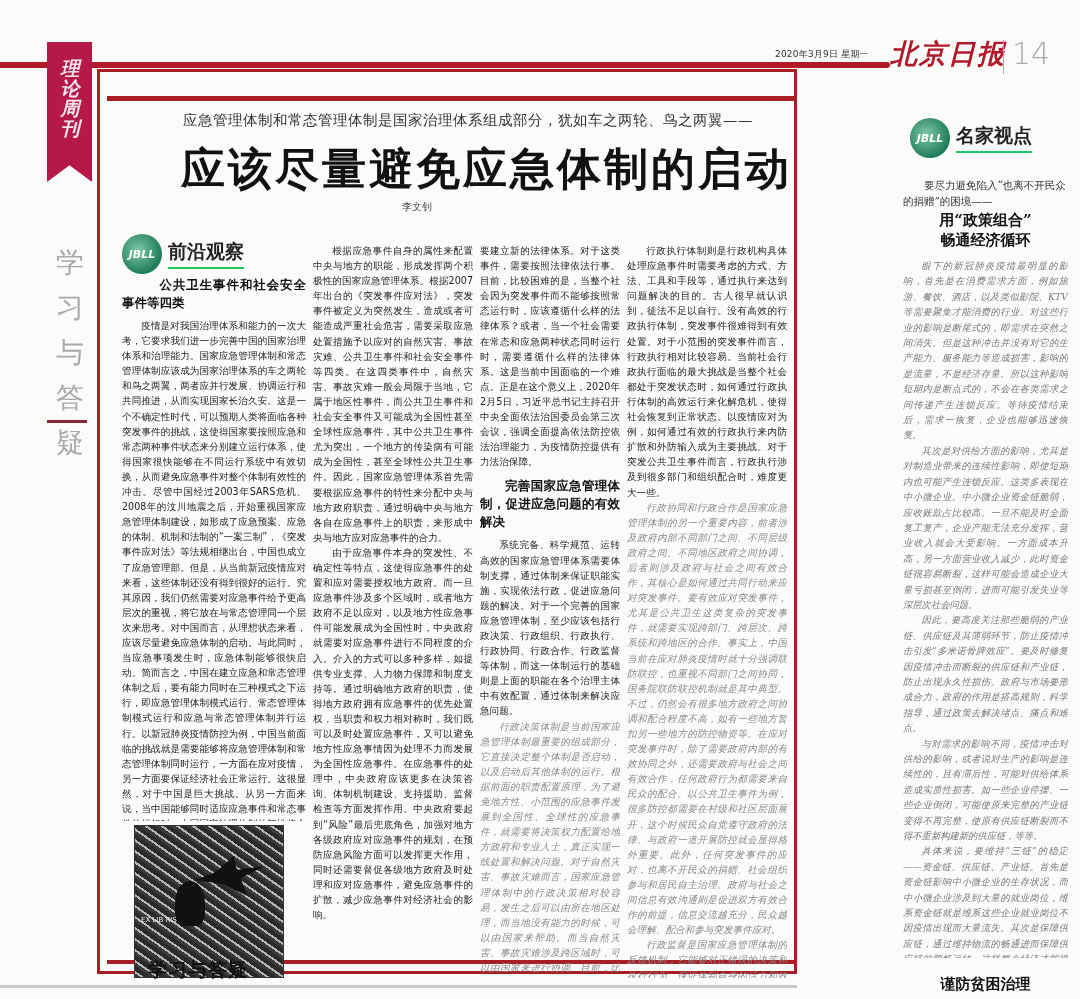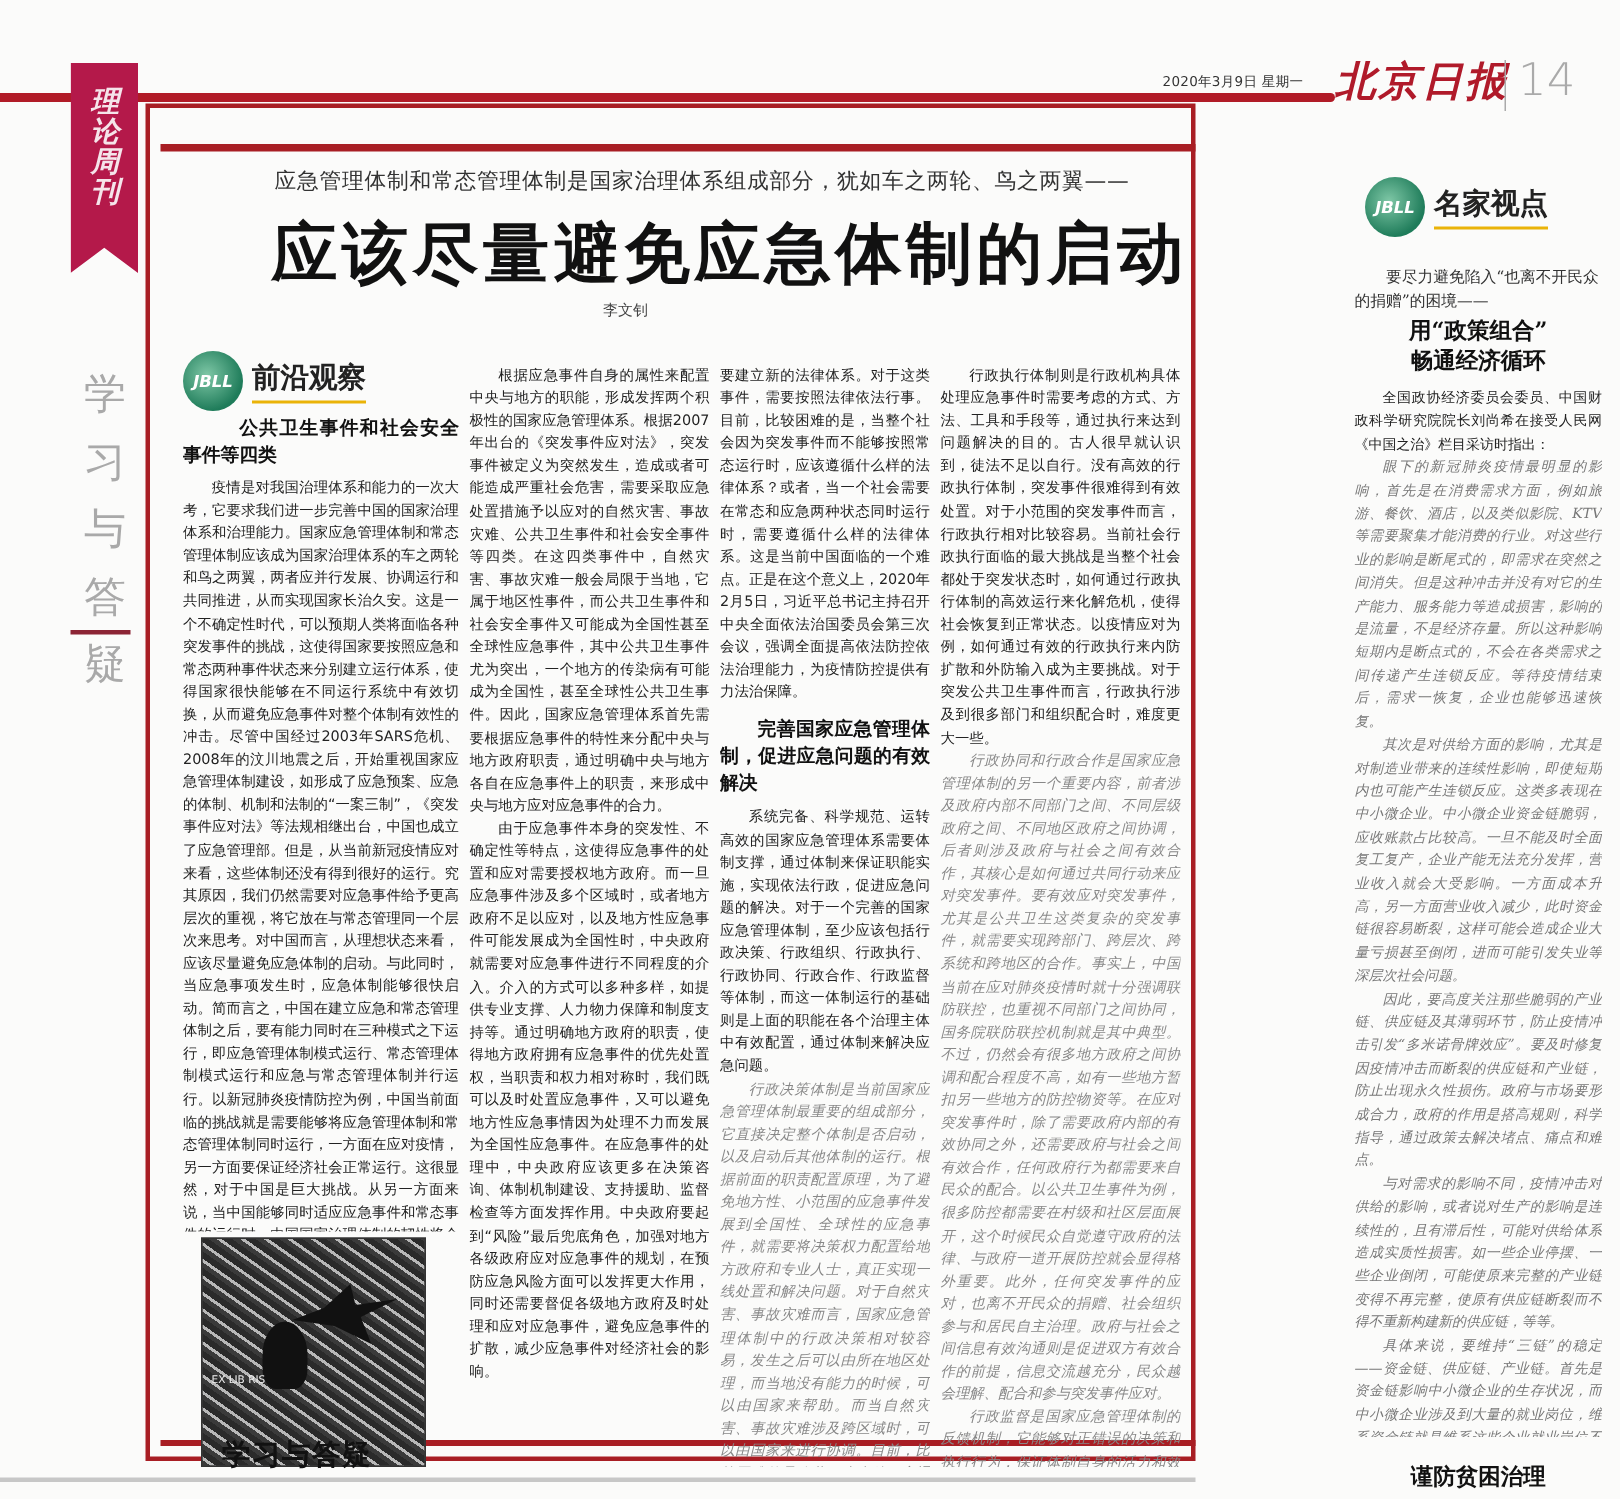--- a/index.html
+++ b/index.html
@@ -22,21 +22,21 @@
 
   
   .article-box { position: absolute; left: 97px; top: 69px; width: 700px; height: 905px; border: 3px solid #a81e24; }
   .article-inner { position: absolute; left: 107px; top: 96px; width: 690px; height: 868px; border-top: 5px solid #a81e24; border-bottom: 4px solid #a81e24; }
   .kicker { position: absolute; left: 183px; top: 111px; font-size: 14.5px; color: #333; letter-spacing: 0.5px; }
   .headline { position: absolute; left: 181px; top: 140px; font-size: 44px; font-weight: bold; color: #111; letter-spacing: 3px; }
   .byline { position: absolute; left: 402px; top: 200px; font-size: 10px; color: #444; }
 
   .col-badge { position: absolute; display: flex; align-items: center; gap: 6px; }
   .badge-logo { width: 40px; height: 40px; border-radius: 50%; background: radial-gradient(circle at 40% 40%, #7ec7a6, #1f7c5a 70%); color: #fff; font-size: 11px; font-weight: bold; display: flex; align-items: center; justify-content: center; font-style: italic; }
-  .badge-title { font-family: "DejaVu Serif", serif; font-size: 19px; font-weight: bold; color: #222; border-bottom: 2px solid #eab308; padding-bottom: 2px; }
+  .badge-title { font-family: "DejaVu Serif", serif; font-size: 19px; font-weight: bold; color: #222; border-bottom: 2px solid #22c55e; padding-bottom: 2px; }
 
   .col { position: absolute; font-size: 9.6px; line-height: 15.1px; color: #222; text-align: justify; overflow: hidden; }
   .col p { text-indent: 2em; }
   .col p.light { color: #888; font-family: "DejaVu Serif", serif; font-style: italic; }
   .col h3 { font-size: 12.5px; font-weight: bold; line-height: 18px; text-indent: 3em; margin: 8px 0 6px; color: #111; }
 
   .illust { position: absolute; left: 134px; top: 825px; width: 150px; height: 153px; background:
       repeating-linear-gradient(35deg, #3a3a3a 0 3px, #b8b8b8 3px 5px, #2a2a2a 5px 9px),
       #444; border: 1px solid #333; overflow: hidden; }
   .illust .bird { position: absolute; left: 60px; top: 30px; width: 70px; height: 40px; background: #111; clip-path: polygon(0 60%,30% 40%,55% 0,60% 35%,100% 25%,65% 55%,75% 100%,40% 70%); }
@@ -120,21 +120,20 @@
   <div class="badge-title">名家视点</div>
 </div>
 
 <div class="right-lead">要尽力避免陷入“也离不开民众的捐赠”的困境——</div>
 <div class="right-head" style="top:210px;">
   <div>用“政策组合”</div>
   <div>畅通经济循环</div>
 </div>
 
 <div class="right-body" style="top:258px; height:700px; overflow:hidden;">
-  <p>全国政协经济委员会委员、中国财政科学研究院院长刘尚希在接受人民网《中国之治》栏目采访时指出：</p>
   <p class="light">眼下的新冠肺炎疫情最明显的影响，首先是在消费需求方面，例如旅游、餐饮、酒店，以及类似影院、KTV等需要聚集才能消费的行业。对这些行业的影响是断尾式的，即需求在突然之间消失。但是这种冲击并没有对它的生产能力、服务能力等造成损害，影响的是流量，不是经济存量。所以这种影响短期内是断点式的，不会在各类需求之间传递产生连锁反应。等待疫情结束后，需求一恢复，企业也能够迅速恢复。</p>
   <p class="light">其次是对供给方面的影响，尤其是对制造业带来的连续性影响，即使短期内也可能产生连锁反应。这类多表现在中小微企业。中小微企业资金链脆弱，应收账款占比较高。一旦不能及时全面复工复产，企业产能无法充分发挥，营业收入就会大受影响。一方面成本升高，另一方面营业收入减少，此时资金链很容易断裂，这样可能会造成企业大量亏损甚至倒闭，进而可能引发失业等深层次社会问题。</p>
   <p class="light">因此，要高度关注那些脆弱的产业链、供应链及其薄弱环节，防止疫情冲击引发“多米诺骨牌效应”。要及时修复因疫情冲击而断裂的供应链和产业链，防止出现永久性损伤。政府与市场要形成合力，政府的作用是搭高规则，科学指导，通过政策去解决堵点、痛点和难点。</p>
   <p class="light">与对需求的影响不同，疫情冲击对供给的影响，或者说对生产的影响是连续性的，且有滞后性，可能对供给体系造成实质性损害。如一些企业停摆、一些企业倒闭，可能使原来完整的产业链变得不再完整，使原有供应链断裂而不得不重新构建新的供应链，等等。</p>
   <p class="light">具体来说，要维持“三链”的稳定——资金链、供应链、产业链。首先是资金链影响中小微企业的生存状况，而中小微企业涉及到大量的就业岗位，维系资金链就是维系这些企业就业岗位不因疫情出现而大量流失。其次是保障供应链，通过维持物流的畅通进而保障供应链的顺畅运转，这样整个经济才能循环起来。资金链、供应链得到维持后，产业上各环节趋于稳定，产业链才能保持稳定。这样，整个经济才能循环起来。经济循环不畅通，是疫情冲击带来的最大问题。</p>
 
 </div>
 
 <div class="right-next">谨防贫困治理</div>
 

